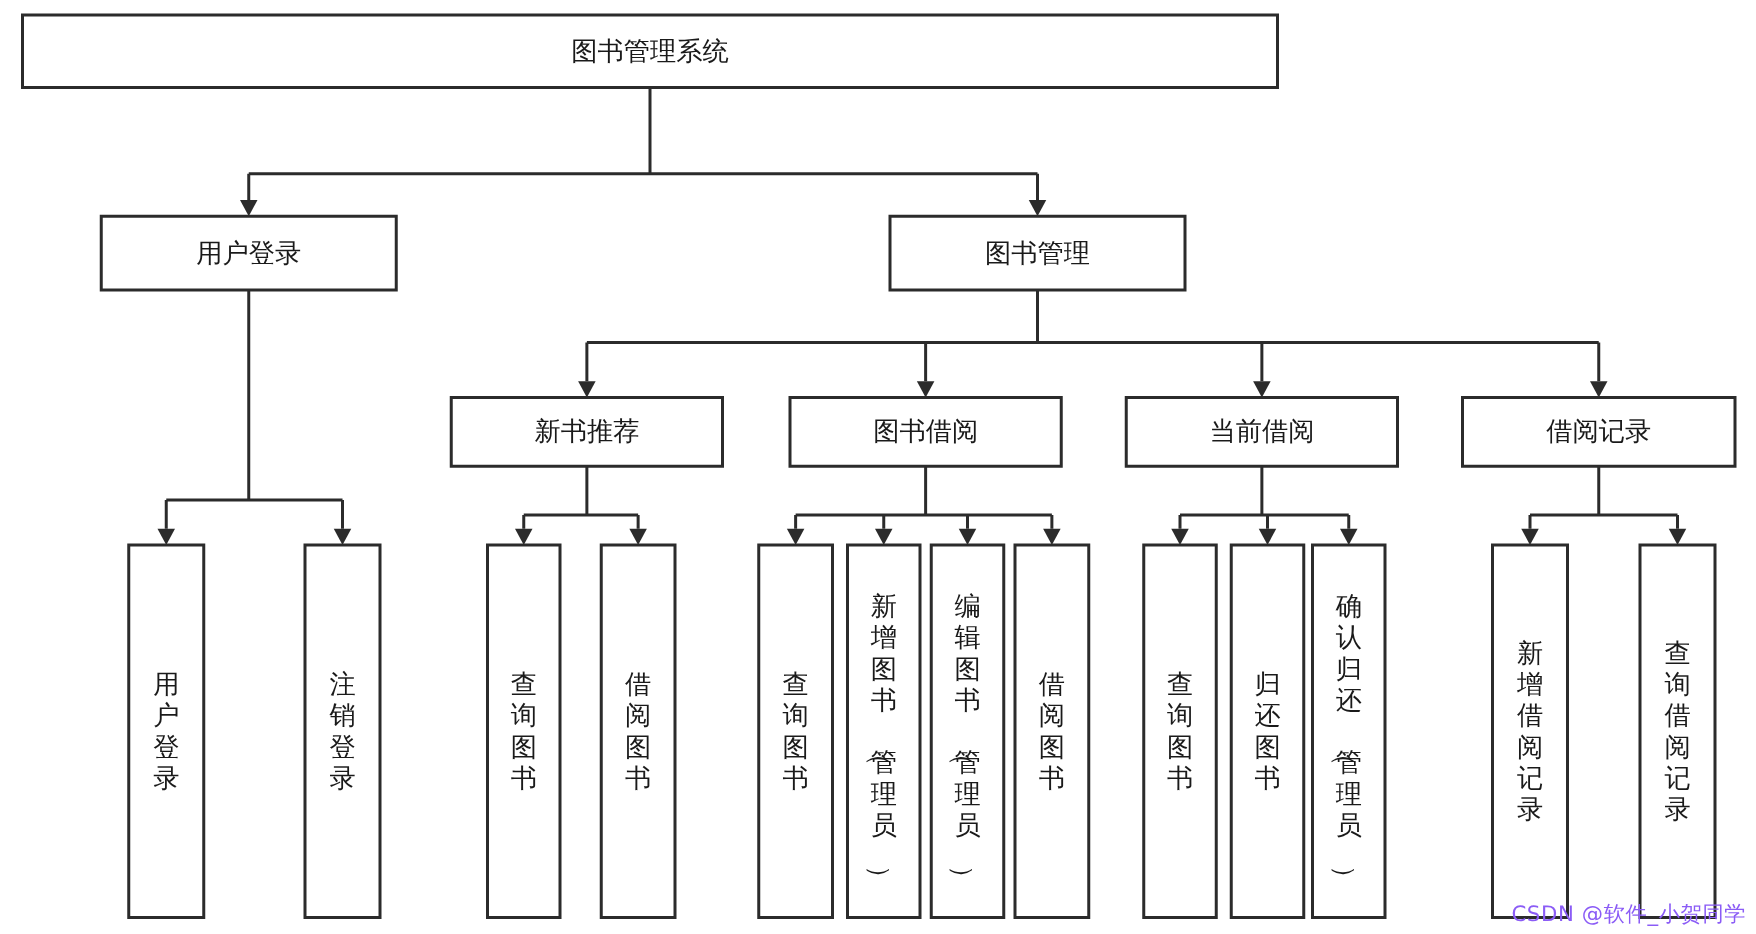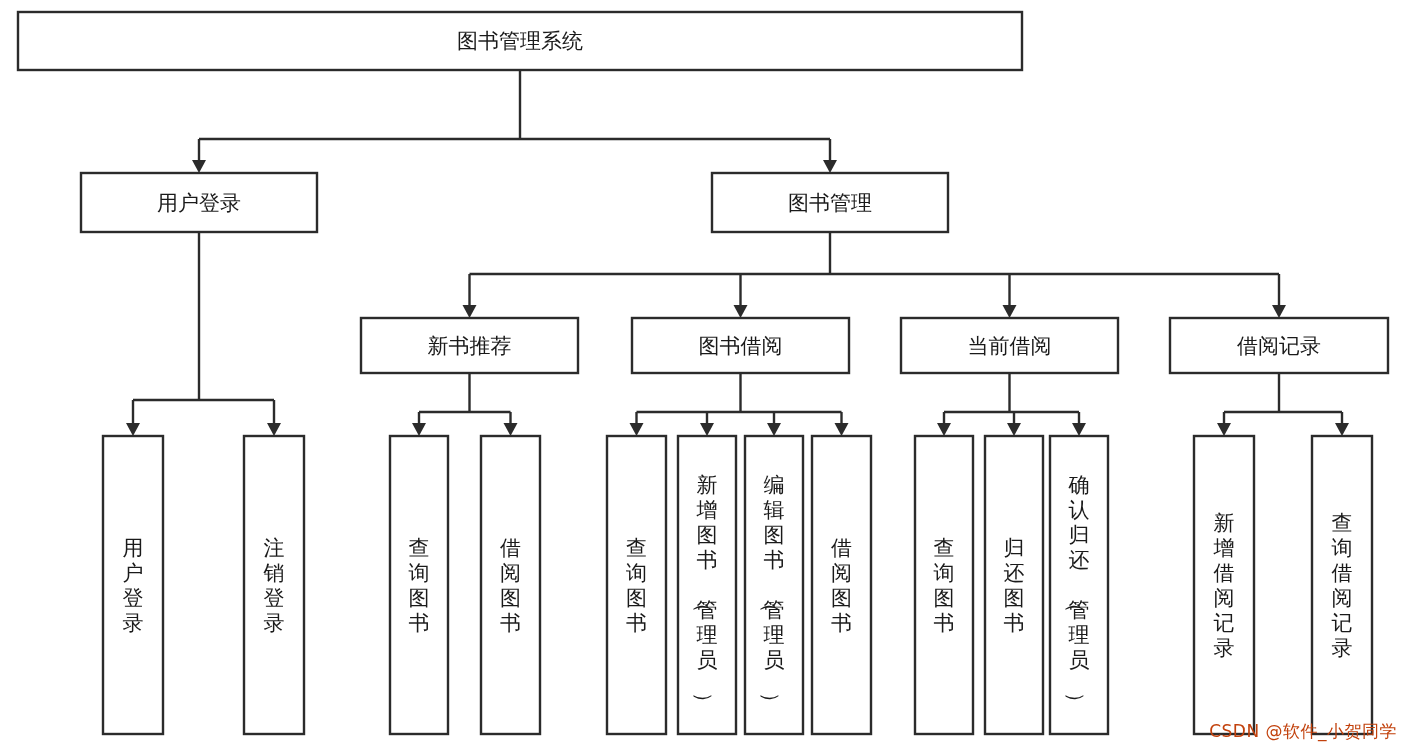--- a/index.html
+++ b/index.html
@@ -51,21 +51,21 @@
   .node-label-vertical {
     fill: #1a1a1a;
     font-family: "DejaVu Sans", "Liberation Sans", sans-serif;
     font-size: 21px;
     text-anchor: middle;
   }
   .watermark-text {
     position: absolute;
     right: 8px;
     bottom: 4px;
-    color: #c2410c;
+    color: #8b5cf6;
     font-size: 17px;
     font-family: "DejaVu Sans", "Liberation Sans", sans-serif;
     letter-spacing: 0.5px;
     white-space: nowrap;
     pointer-events: none;
   }
 </style>
 </head>
 <body>
 

